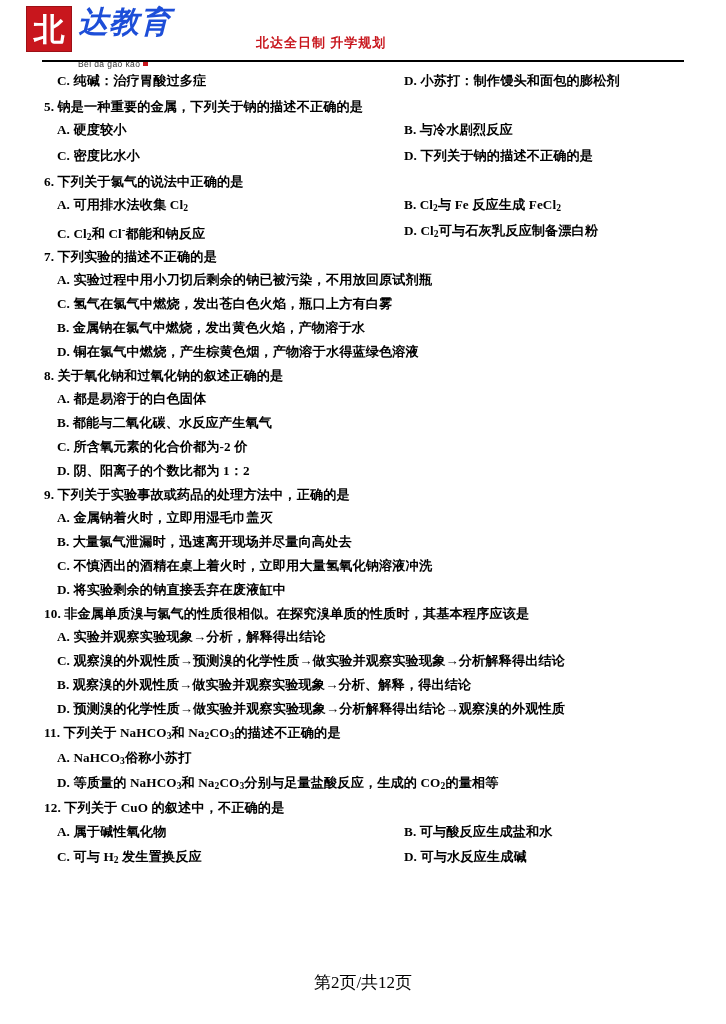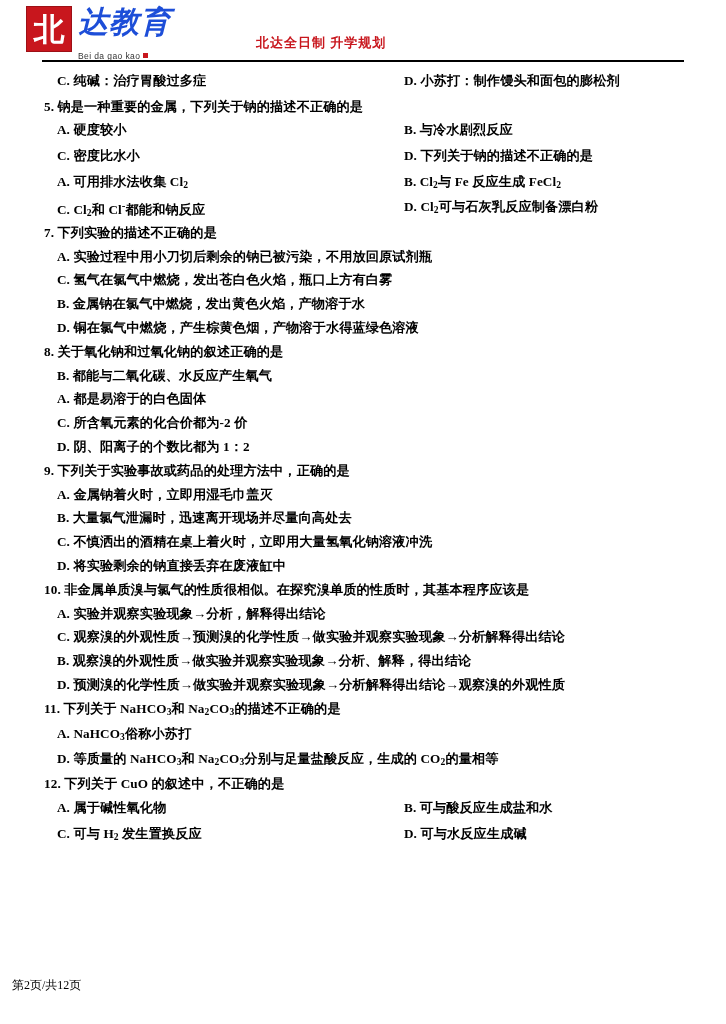--- a/index.html
+++ b/index.html
@@ -60,21 +60,21 @@
     line-height: 32px;
     letter-spacing: 1px;
     white-space: nowrap;
   }
   .logo-en {
     color: #333333;
     font-family: "Liberation Sans", sans-serif;
     font-size: 8.5px;
     line-height: 11px;
     letter-spacing: 0.4px;
-    margin-top: 13px;
+    margin-top: 21px;
     white-space: nowrap;
   }
   .logo-en .sq {
     display: inline-block;
     width: 5px;
     height: 5px;
     background: #c8161d;
     margin-left: 3px;
     vertical-align: 1px;
   }
@@ -133,25 +133,25 @@
     top: 0;
     white-space: nowrap;
   }
   sub {
     font-size: 9.6px;
     vertical-align: -2px;
   }
   
   .footer {
     position: absolute;
-    left: 12px;
+    left: 0;
     right: 0;
     bottom: 30px;
-    text-align: left;
-    font-size: 12px;
+    text-align: center;
+    font-size: 17px;
     font-family: "Liberation Serif", serif;
   }
 </style>
 </head>
 <body>
 
 <div class="page">
 
   <div class="header">
     <div class="logo-block">
@@ -172,36 +172,37 @@
       </div>
       <div class="line q-line">5. 钠是一种重要的金属，下列关于钠的描述不正确的是</div>
       <div class="line two-col">
         <span class="col-a">A. 硬度较小</span>
         <span class="col-b">B. 与冷水剧烈反应</span>
       </div>
       <div class="line two-col">
         <span class="col-a">C. 密度比水小</span>
         <span class="col-b">D. 下列关于钠的描述不正确的是</span>
       </div>
+      <div class="line q-line">6. 下列关于氯气的说法中正确的是</div>
       <div class="line two-col">
         <span class="col-a">A. 可用排水法收集 Cl<sub>2</sub></span>
         <span class="col-b">B. Cl<sub>2</sub>与 Fe 反应生成 FeCl<sub>2</sub></span>
       </div>
       <div class="line two-col">
         <span class="col-a">C. Cl<sub>2</sub>和 Cl<sup>-</sup>都能和钠反应</span>
         <span class="col-b">D. Cl<sub>2</sub>可与石灰乳反应制备漂白粉</span>
       </div>
       <div class="line q-line">7. 下列实验的描述不正确的是</div>
       <div class="line opt-line">A. 实验过程中用小刀切后剩余的钠已被污染，不用放回原试剂瓶</div>
       <div class="line opt-line">C. 氢气在氯气中燃烧，发出苍白色火焰，瓶口上方有白雾</div>
       <div class="line opt-line">B. 金属钠在氯气中燃烧，发出黄色火焰，产物溶于水</div>
       <div class="line opt-line">D. 铜在氯气中燃烧，产生棕黄色烟，产物溶于水得蓝绿色溶液</div>
       <div class="line q-line">8. 关于氧化钠和过氧化钠的叙述正确的是</div>
+      <div class="line opt-line">A. 都是易溶于的白色固体</div>
       <div class="line opt-line">B. 都能与二氧化碳、水反应产生氧气</div>
-      <div class="line opt-line">A. 都是易溶于的白色固体</div>
       <div class="line opt-line">C. 所含氧元素的化合价都为-2 价</div>
       <div class="line opt-line">D. 阴、阳离子的个数比都为 1：2</div>
       <div class="line q-line">9. 下列关于实验事故或药品的处理方法中，正确的是</div>
       <div class="line opt-line">A. 金属钠着火时，立即用湿毛巾盖灭</div>
       <div class="line opt-line">B. 大量氯气泄漏时，迅速离开现场并尽量向高处去</div>
       <div class="line opt-line">C. 不慎洒出的酒精在桌上着火时，立即用大量氢氧化钠溶液冲洗</div>
       <div class="line opt-line">D. 将实验剩余的钠直接丢弃在废液缸中</div>
       <div class="line q-line">10. 非金属单质溴与氯气的性质很相似。在探究溴单质的性质时，其基本程序应该是</div>
       <div class="line opt-line">A. 实验并观察实验现象→分析，解释得出结论</div>
       <div class="line opt-line">C. 观察溴的外观性质→预测溴的化学性质→做实验并观察实验现象→分析解释得出结论</div>

